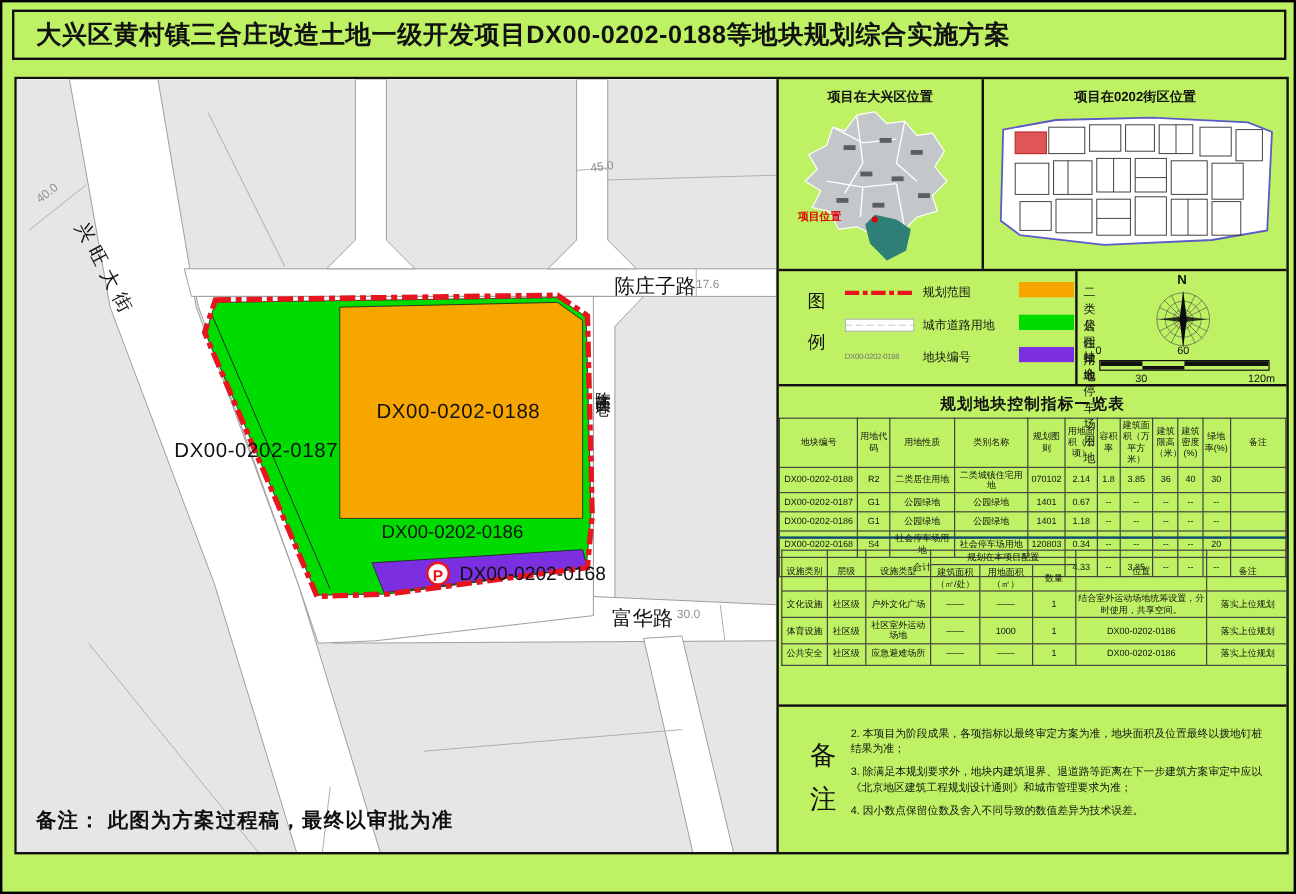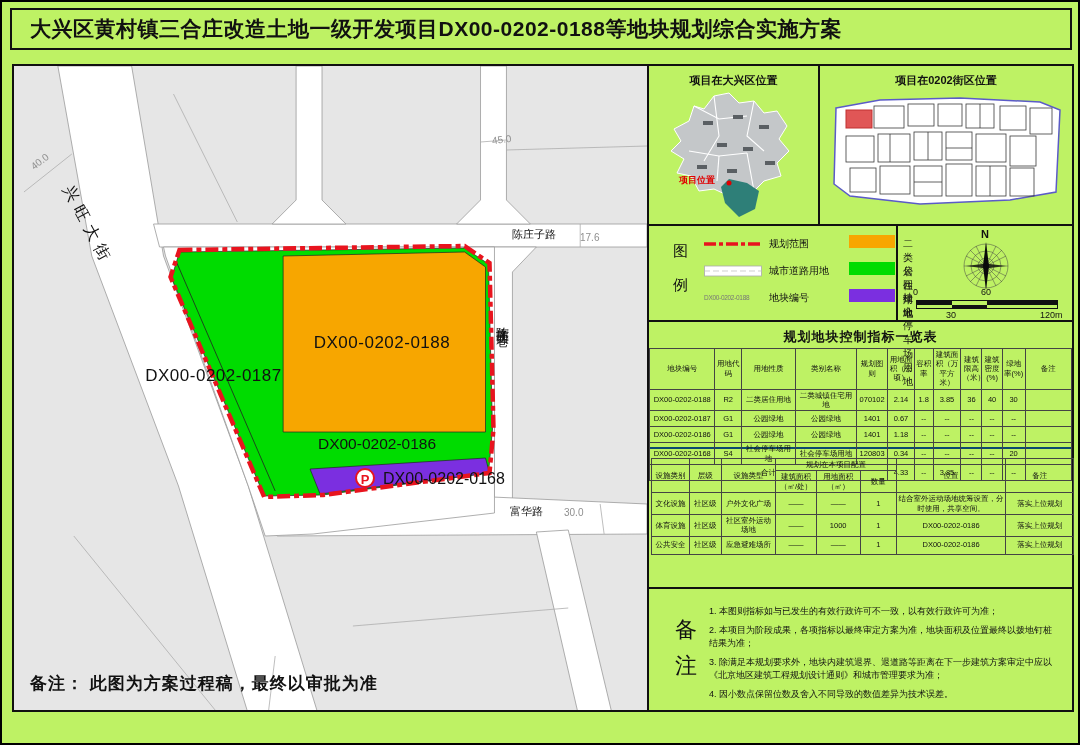--- a/index.html
+++ b/index.html
@@ -12,34 +12,34 @@
   
   .main{position:absolute;left:10px;top:62px;width:1062px;height:648px;border:2px solid #111;
         box-sizing:border-box;display:flex;}
   
   .map-panel{position:relative;width:633px;height:100%;overflow:hidden;background:#fff;}
   .map-svg{position:absolute;left:0;top:0;}
   .ml{position:absolute;white-space:nowrap;color:#111;}
   .ml.center{text-align:center;}
   .plot-lbl{font-size:17px;letter-spacing:.5px;}
   .plot-lbl-s{font-size:15.5px;}
-  .road-lbl{font-size:11px;}
+  .road-lbl{font-size:17px;}
   .w-lbl{font-size:10px;color:#8f8f8f;}
   .vert{writing-mode:vertical-rl;letter-spacing:2px;}
   .p-badge{position:absolute;left:341px;top:402px;width:20px;height:20px;border-radius:50%;
            background:#fff;border:2.2px solid #E8141E;color:#E8141E;font-weight:bold;font-size:13px;
            line-height:20px;text-align:center;box-sizing:border-box;}
   .map-note{position:absolute;left:16px;top:606px;font-size:17px;font-weight:bold;letter-spacing:1px;}
   
   .right-panel{position:relative;flex:1;border-left:2px solid #111;}
   .row-maps{position:absolute;left:0;right:0;top:0;height:160px;border-bottom:2px solid #111;display:flex;box-sizing:border-box;}
   .cell-daxing{position:relative;width:171px;border-right:2px solid #111;box-sizing:border-box;}
   .cell-block{position:relative;flex:1;}
   .loc-title{position:absolute;top:7px;left:0;right:0;text-align:center;font-size:11px;font-weight:bold;}
-  .prj-label{position:absolute;left:30px;top:108px;color:#e00000;font-size:9px;font-weight:bold;}
+  .prj-label{position:absolute;left:16px;top:108px;color:#e00000;font-size:9px;font-weight:bold;}
   .row-legend{position:absolute;left:0;right:0;top:160px;height:96px;border-bottom:2px solid #111;display:flex;box-sizing:border-box;}
   .legend-left{position:relative;width:249px;border-right:2px solid #111;box-sizing:border-box;}
   .lg-head{position:absolute;left:24px;font-size:15px;letter-spacing:1px;}
   .lg-item-lbl{position:absolute;font-size:10px;}
   .lg-swatch{position:absolute;}
   .lg-sample{position:absolute;font-size:6.5px;color:#777;letter-spacing:-.3px;}
   .compass-cell{position:relative;flex:1;}
   .north-lbl{position:absolute;left:0;right:0;top:2px;text-align:center;font-size:11px;font-weight:bold;}
   .sb{position:absolute;}
   .sb-lbl{position:absolute;font-size:9px;}
@@ -422,21 +422,20 @@
                 <td>落实上位规划</td>
               </tr>
             </tbody>
         </table>
       </div>
 
       <div class="row-notes">
         <div class="notes-label" style="top:26px;">备</div>
         <div class="notes-label" style="top:62px;">注</div>
         <div class="notes-body">
-            <div class="note-item">1. 本图则指标如与已发生的有效行政许可不一致，以有效行政许可为准；</div>
             <div class="note-item">2. 本项目为阶段成果，各项指标以最终审定方案为准，地块面积及位置最终以拨地钉桩结果为准；</div>
             <div class="note-item">3. 除满足本规划要求外，地块内建筑退界、退道路等距离在下一步建筑方案审定中应以《北京地区建筑工程规划设计通则》和城市管理要求为准；</div>
             <div class="note-item">4. 因小数点保留位数及舍入不同导致的数值差异为技术误差。</div>
           </div>
       </div>
 
     </div>
   </div>
 
 

